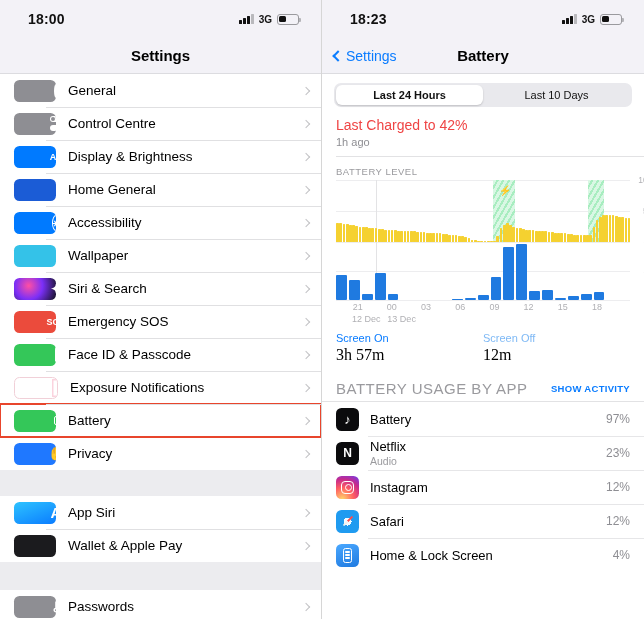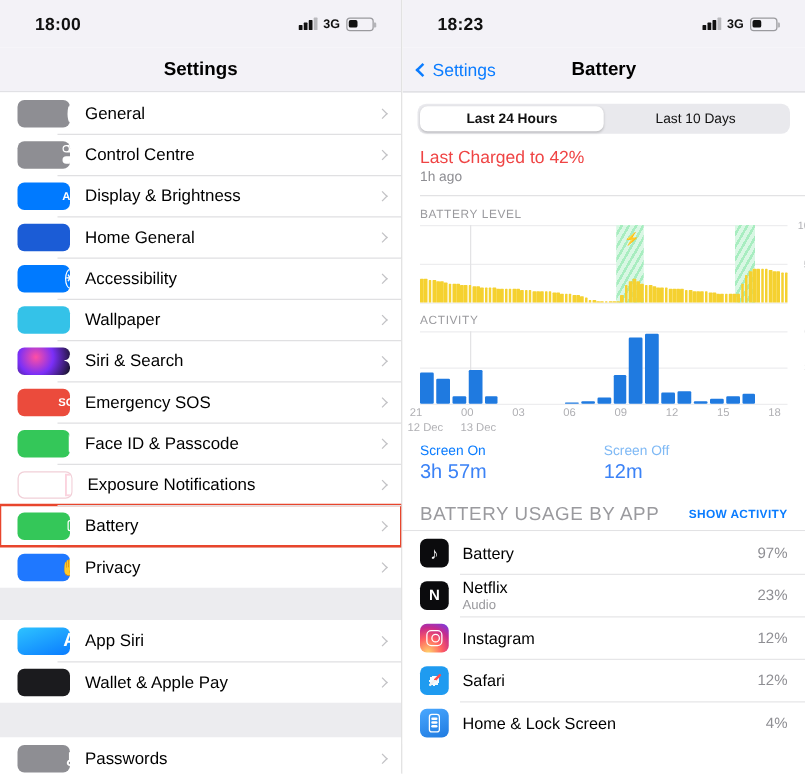--- a/index.html
+++ b/index.html
@@ -151,29 +151,29 @@
   .chart .plot { position:relative; height: 62px; }
   .gridline { position:absolute; left:0; right:0; height:1px; background:#ededef; }
   .vline { position:absolute; top:0; bottom:0; width:1px; background:#e3e3e5; }
   .ylab { position:absolute; right:-30px; font-size:8.5px; color:#b0b0b4; transform:translateY(-50%); }
   .bars { position:absolute; left:0; right:0; bottom:0; top:0; display:flex; align-items:flex-end; gap:0px; }
   .bars .b { flex:1; background:#f5d130; border-radius:.5px; }
   .chgband { position:absolute; top:0; bottom:0;
      background: repeating-linear-gradient(-60deg, #a8edc0 0 2px, #d9f7e4 2px 5px); }
   .bolt { position:absolute; color:#34c759; font-size:10px; top:5px; }
 
-  .xaxis { position:relative; height:24px; margin: 2px 4px 0; }
+  .xaxis { position:relative; height:24px; margin: 2px 30px 0; }
   .xaxis span { position:absolute; font-size:9px; color:#b0b0b4; transform:translateX(-50%); top:0; }
   .xaxis .day { font-size:9px; color:#b0b0b4; top:12px; transform:none; }
 
   .screen-stats { display:flex; padding: 6px 14px 10px; }
   .screen-stats > div { width: 50%; }
   .ss-lbl { font-size:11px; color:#0a7cff; }
   .ss-lbl.dim { color:#7fb9f5; }
-  .ss-val { font-size:16px; color:#3b82f6; margin-top:2px; }
+  .ss-val { font-size:16px; color:#000000; margin-top:2px;font-family:Liberation Serif, serif; }
 
   .usage-head { display:flex; align-items:center; justify-content:space-between;
                 padding: 6px 14px 4px; }
   .usage-head .l { font-size:15px; letter-spacing:.5px; color:#9a9a9e; }
   .usage-head .r { font-size:9.5px; letter-spacing:.3px; color:#0a7cff; font-weight:bold; cursor:pointer; }
 
   .approw { height:34px; display:flex; align-items:center; padding:0 14px; position:relative; background:#fff; cursor:pointer; }
   .approw + .approw::before { content:""; position:absolute; left:46px; right:0; top:0; height:1px; background:#e6e6e8; }
   .approw .aic { width:23px; height:23px; border-radius:5.5px; flex:0 0 23px; display:flex;
                  align-items:center; justify-content:center; color:#fff; font-weight:bold; font-size:12px; overflow:hidden; }
@@ -518,21 +518,20 @@
             <div class="b" style="height: 43%; margin: 0px 0.25px;"></div>
             <div class="b" style="height: 42%; margin: 0px 0.25px;"></div>
             <div class="b" style="height: 41%; margin: 0px 0.25px;"></div>
             <div class="b" style="height: 40%; margin: 0px 0.25px;"></div>
             <div class="b" style="height: 39%; margin: 0px 0.25px;"></div>
             <div class="b" style="height: 38%; margin: 0px 0.25px;"></div>
           </div>
         </div>
     </div>
 
-    <div class="sec-label">ACTIVITY</div>
 
     <div class="chart">
       <div class="plot" id="act-plot" style="height:58px">
           <div class="gridline" style="top: 100%;"></div>
           <div class="gridline" style="top: 50%;"></div>
           <div class="ylab" style="top: 50%;">30m</div>
           <div class="gridline" style="top: 0%;"></div>
           <div class="ylab" style="top: 0%;">60m</div>
           <div class="vline" style="left: 13.5%;"></div>
           <div class="bars" style="gap: 2px;">

